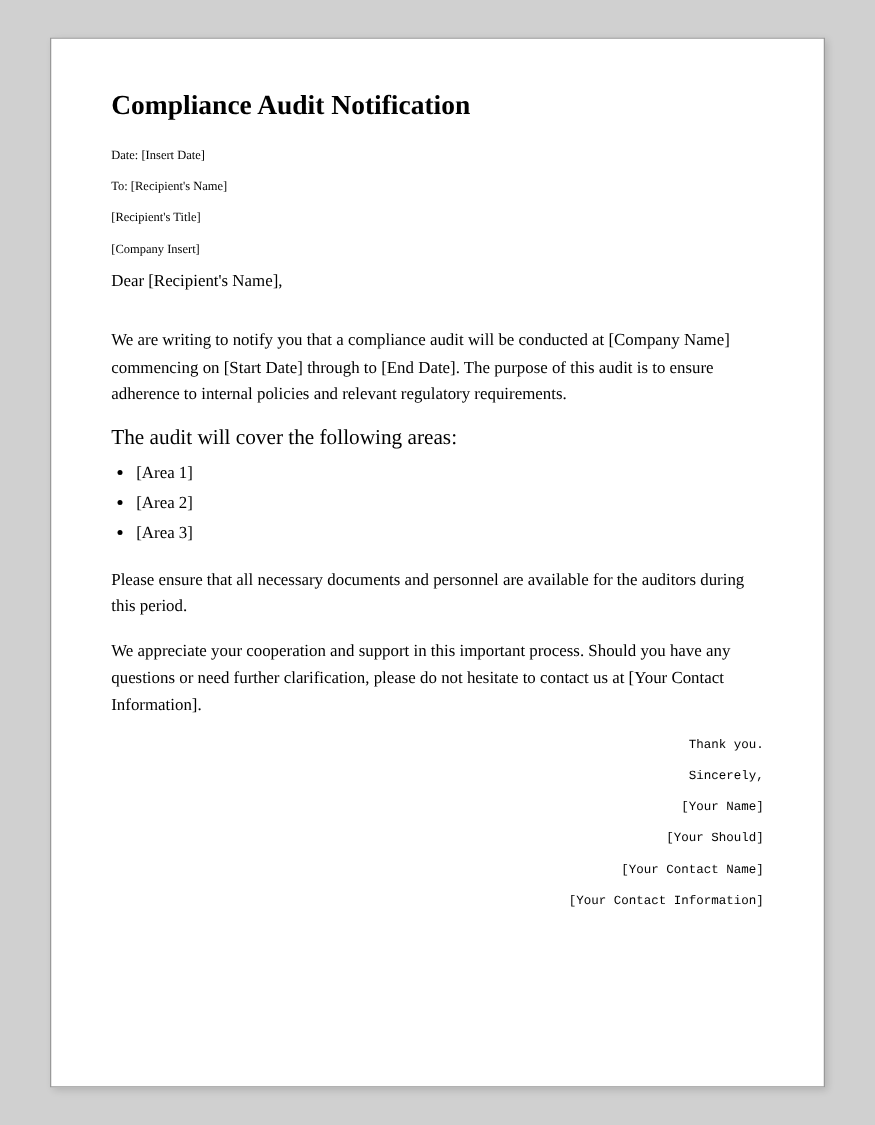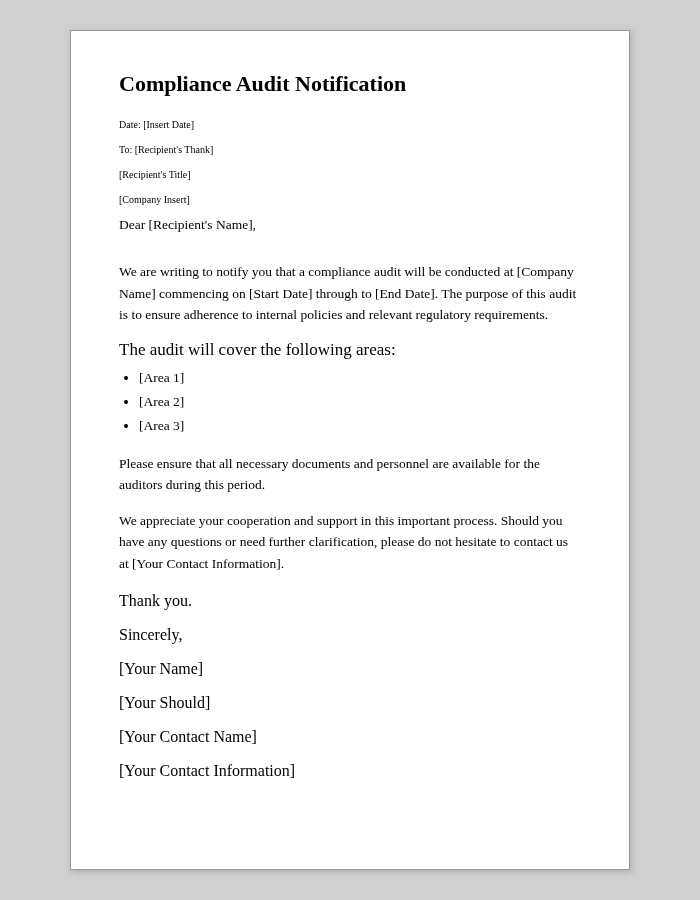--- a/index.html
+++ b/index.html
@@ -14,21 +14,21 @@
       height: 900px;
       display: flex;
       align-items: center;
       justify-content: center;
       font-family: Georgia, 'Times New Roman', serif;
     }
 
     .page {
       background: #ffffff;
       border: 1px solid #999;
-      width: 560px;
+      width: 620px;
       min-height: 840px;
       padding: 40px 48px;
       box-shadow: 2px 2px 6px rgba(0,0,0,0.15);
     }
 
     .title {
       font-size: 22px;
       font-weight: bold;
       margin-bottom: 20px;
       font-family: Georgia, serif;
@@ -66,38 +66,39 @@
       margin-bottom: 14px;
     }
 
     .audit-list li {
       font-size: 13.5px;
       line-height: 1.8;
       font-family: Georgia, serif;
     }
 
     .closing-block {
-      font-size: 16px;
+      font-size: 10px;
       line-height: 1.5;
-      font-family: Liberation Serif, serif;
+      font-family: Liberation Mono, monospace;
+      text-align: right;
     }
 
     .closing-block .closing-line {
       margin-bottom: 10px;
     }
   </style>
 </head>
 <body>
 
 <div class="page">
 
   <div class="title">Compliance Audit Notification</div>
 
   <div class="field-line">Date: [Insert Date]</div>
-  <div class="field-line">To: [Recipient's Thank]</div>
+  <div class="field-line">To: [Recipient's Name]</div>
   <div class="field-line">[Recipient's Title]</div>
   <div class="field-line">[Company Insert]</div>
 
   <div class="salutation">Dear [Recipient's Name],</div>
 
   <div class="paragraph">We are writing to notify you that a compliance audit will be conducted at [Company Name] commencing on [Start Date] through to [End Date]. The purpose of this audit is to ensure adherence to internal policies and relevant regulatory requirements.</div>
 
   <div class="list-intro">The audit will cover the following areas:</div>
 
   <ul class="audit-list">

